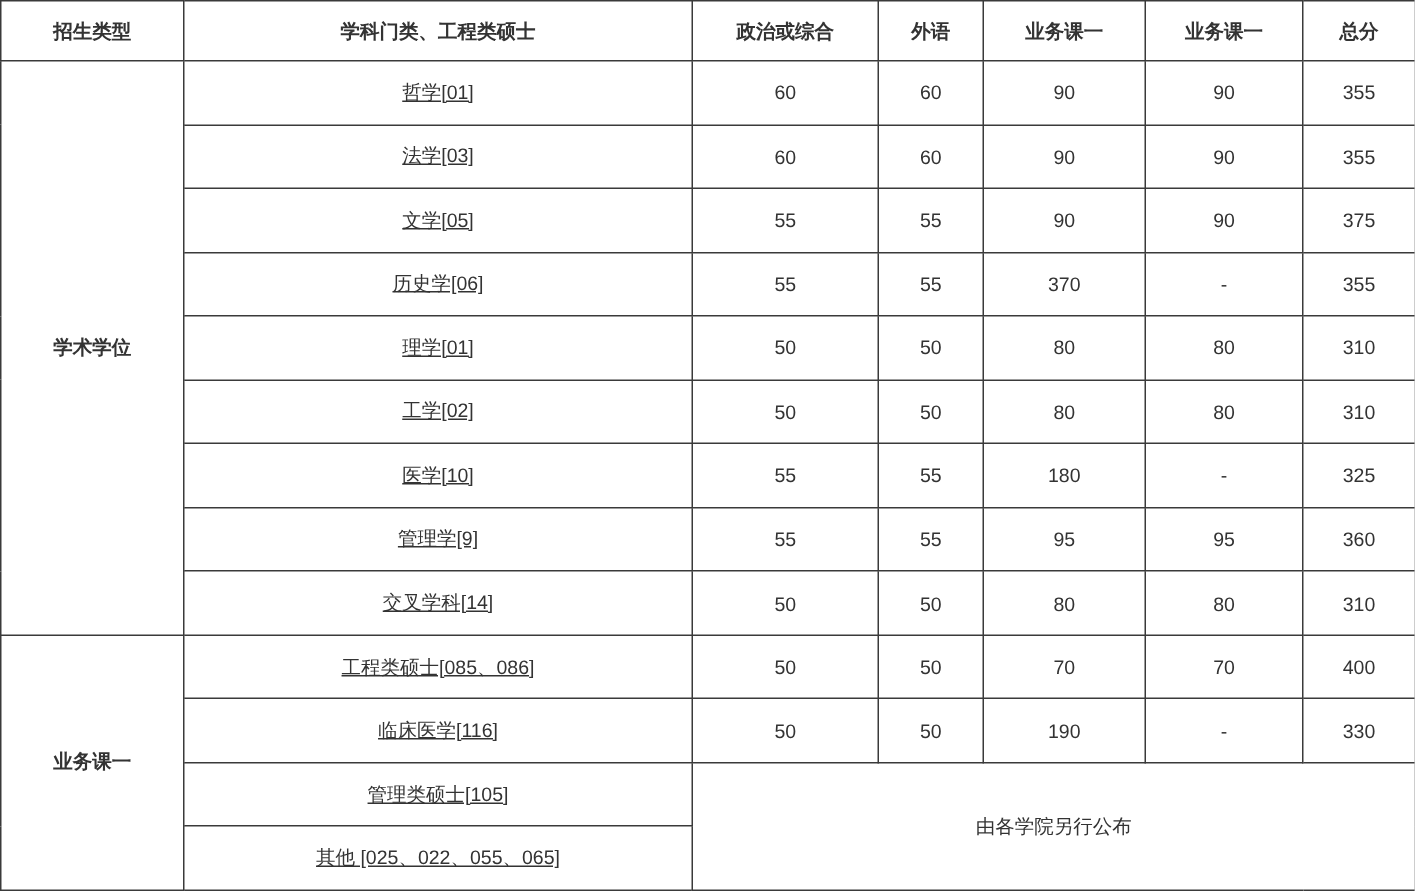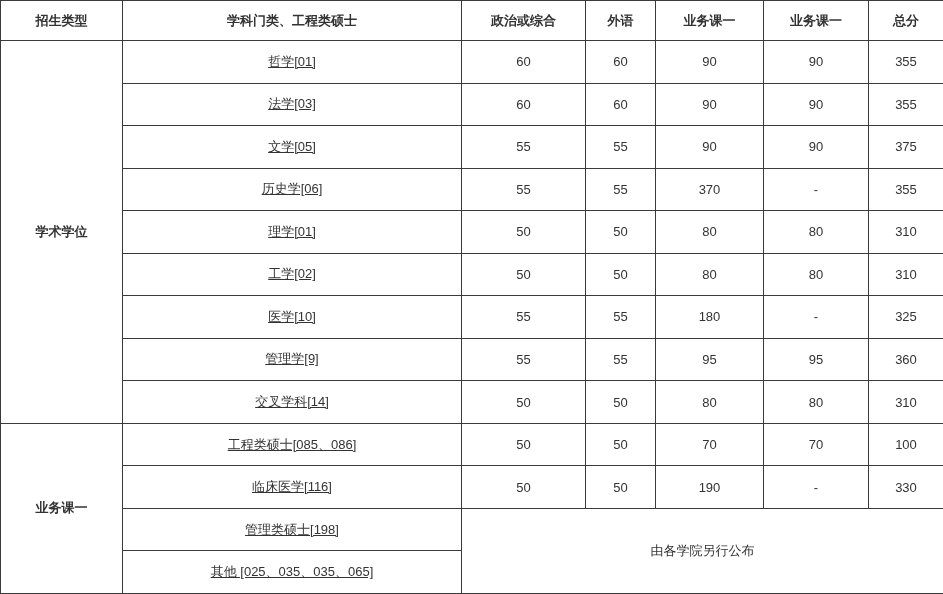--- a/index.html
+++ b/index.html
@@ -144,31 +144,31 @@
       <td>80</td>
       <td>310</td>
     </tr>
     <tr>
       <td class="type-cell" rowspan="4">业务课一</td>
       <td class="category-cell">工程类硕士[085、086]</td>
       <td>50</td>
       <td>50</td>
       <td>70</td>
       <td>70</td>
-      <td>100</td>
+      <td>400</td>
     </tr>
     <tr>
       <td class="category-cell">临床医学[116]</td>
       <td>50</td>
       <td>50</td>
       <td>190</td>
       <td>-</td>
       <td>330</td>
     </tr>
     <tr>
-      <td class="category-cell">管理类硕士[198]</td>
+      <td class="category-cell">管理类硕士[105]</td>
       <td class="note-cell" rowspan="2" colspan="5">由各学院另行公布</td>
     </tr>
     <tr>
-      <td class="category-cell">其他 [025、035、035、065]</td>
+      <td class="category-cell">其他 [025、022、055、065]</td>
     </tr>
   </tbody>
 </table>
 
 </body></html>

